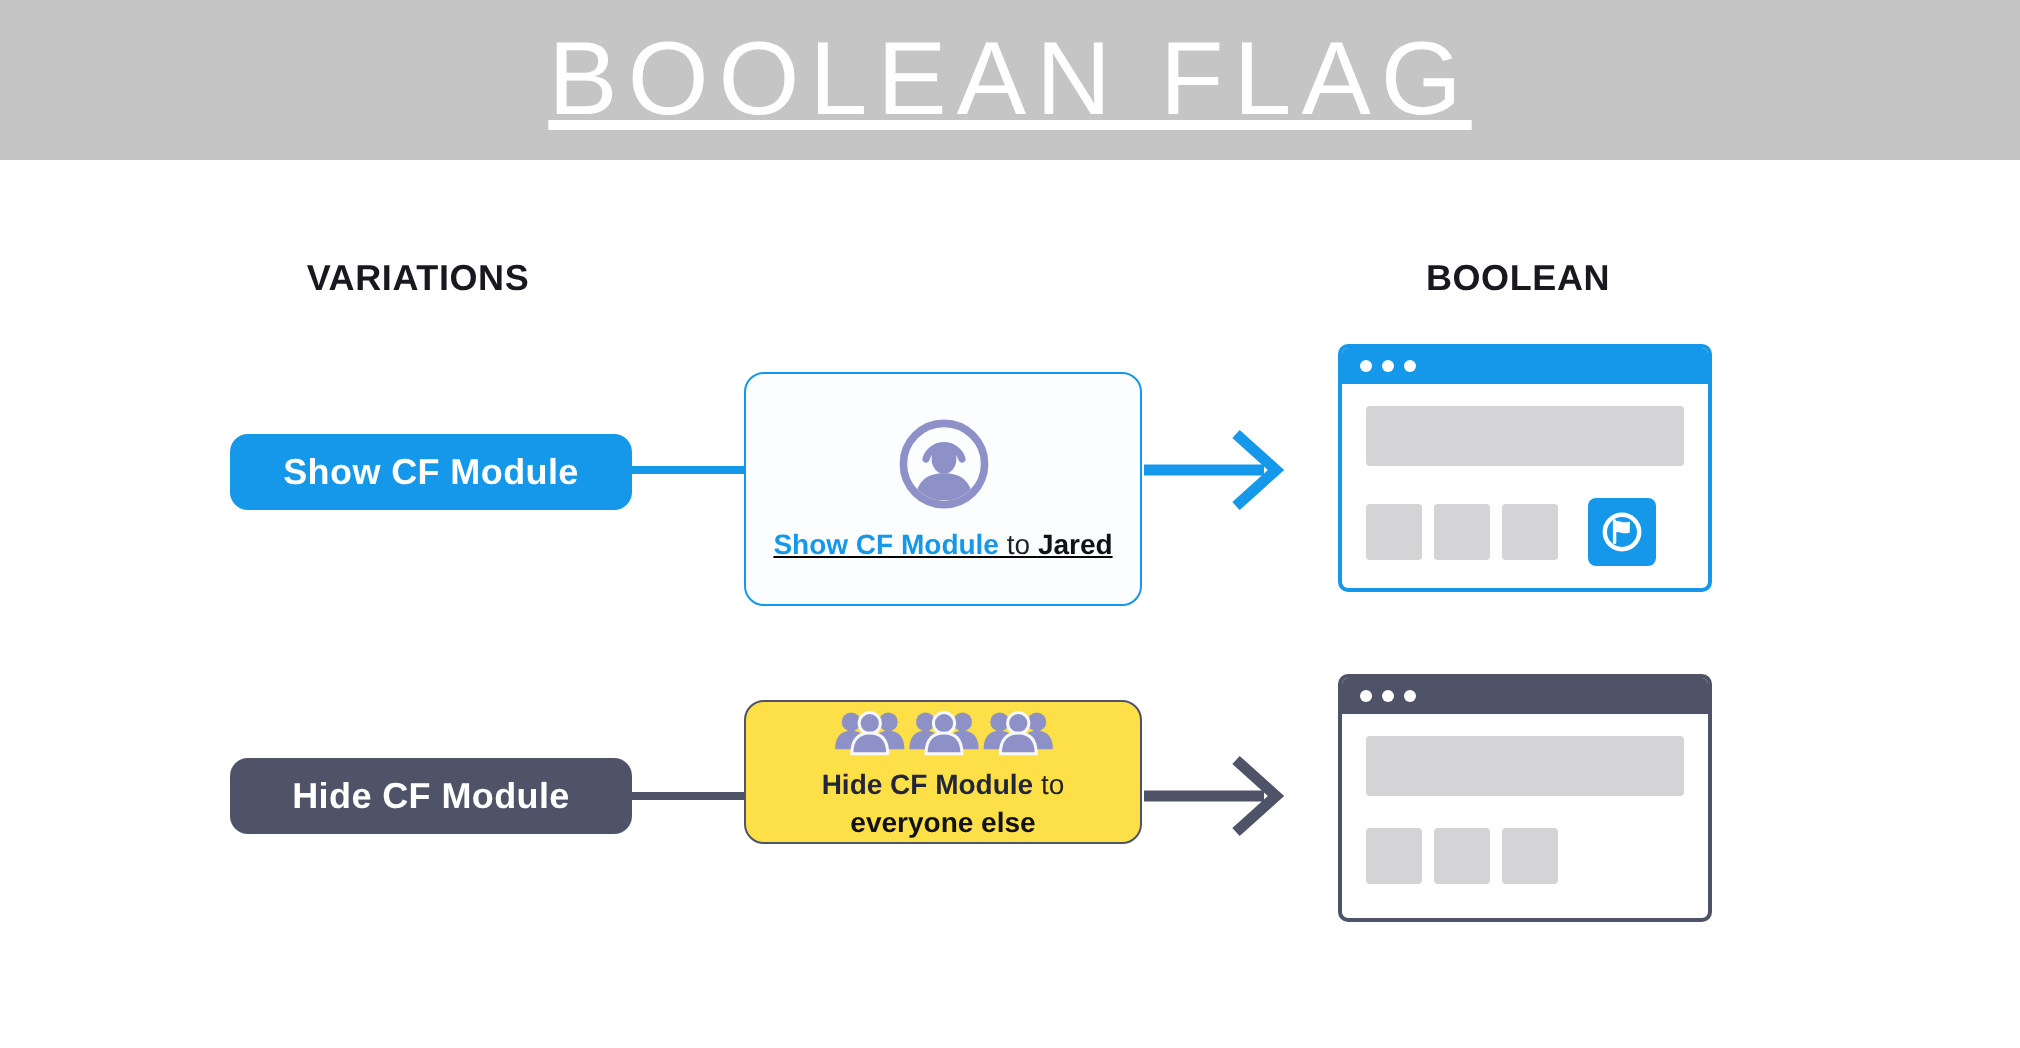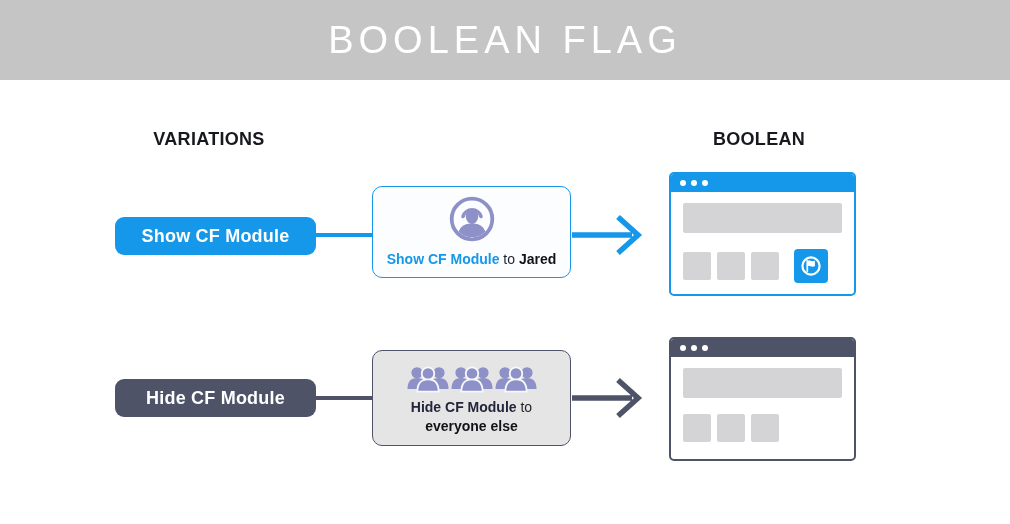--- a/index.html
+++ b/index.html
@@ -2,21 +2,21 @@
 <html><head>
 <meta charset="utf-8">
 <style>
   * { margin:0; padding:0; box-sizing:border-box; }
   body { background:#ffffff; font-family:"Liberation Sans", sans-serif; }
   .canvas { position:relative; width:1010px; height:524px; background:#ffffff; overflow:hidden; }
 
   
   .banner { position:absolute; left:0; top:0; width:1010px; height:80px;
             background:#c5c5c5; display:flex; align-items:center; justify-content:center; }
-  .banner-title { color:#ffffff; font-size:38px; font-weight:400; letter-spacing:5px; }
+  .banner-title { color:#ffffff; font-size:52px; font-weight:400; letter-spacing:5px;text-decoration:underline; }
 
   
   .col-head { position:absolute; top:129px; width:200px; text-align:center;
               font-size:18px; font-weight:700; color:#17191e; letter-spacing:0.3px; }
   .ch-variations { left:109px; }
   .ch-targeting  { left:372px; }
   .ch-results    { left:659px; }
 
   
   .pill { position:absolute; left:115px; width:201px; height:38px; border-radius:9px;
@@ -26,22 +26,22 @@
   .pill-hide { top:379px; background:#4f5367; }
 
   
   .connector { position:absolute; left:314px; width:58px; height:4px; }
   .conn-1 { top:233px; background:#1598ea; }
   .conn-2 { top:396px; background:#4f5367; }
 
   
   .rule-card { position:absolute; left:372px; width:199px; border-radius:10px;
                display:flex; flex-direction:column; align-items:center; justify-content:center; }
-  .card-1 { top:186px; height:92px; background:#fcfdff; border:1.5px solid #1598ea; gap:7px; }
-  .card-2 { top:350px; height:96px;  background:#e5e5e5; border:1.5px solid #4f5367; gap:5px; }
+  .card-1 { top:186px; height:117px; background:#fcfdff; border:1.5px solid #1598ea; gap:7px;text-decoration:underline; }
+  .card-2 { top:350px; height:72px;  background:#fde047; border:1.5px solid #4f5367; gap:5px; }
   .rule-text { font-size:14px; color:#1f2128; text-align:center; line-height:19px; }
   .rule-action-blue  { color:#1598ea; font-weight:700; }
   .rule-action-slate { color:#23263a; font-weight:700; }
   .rule-audience { color:#101216; font-weight:700; }
 
   
   .flow-arrow { position:absolute; left:572px; }
   .arrow-1 { top:213px; }
   .arrow-2 { top:376px; }
 

